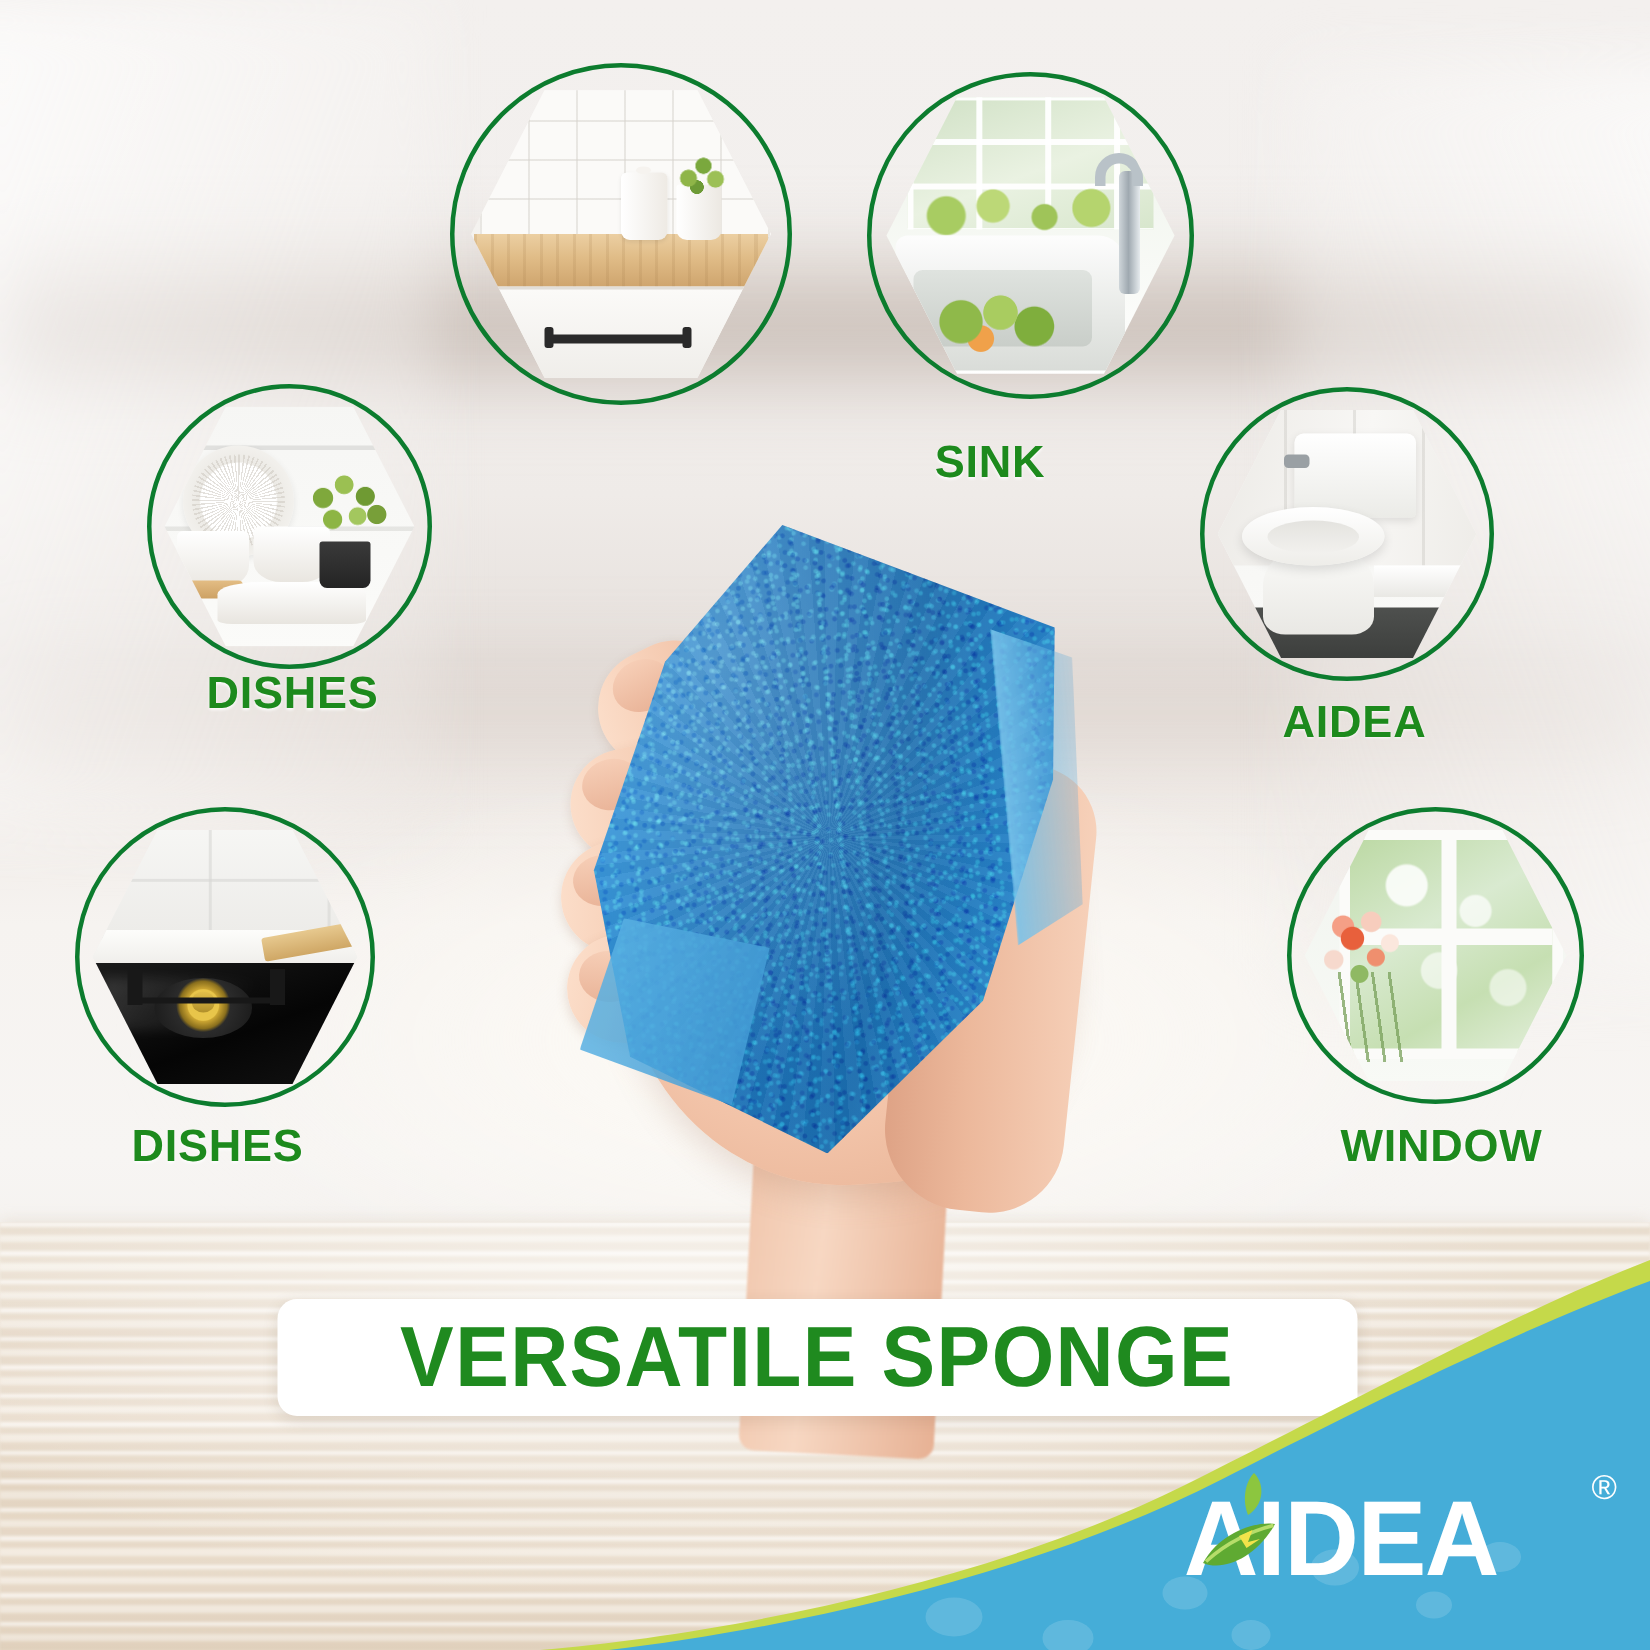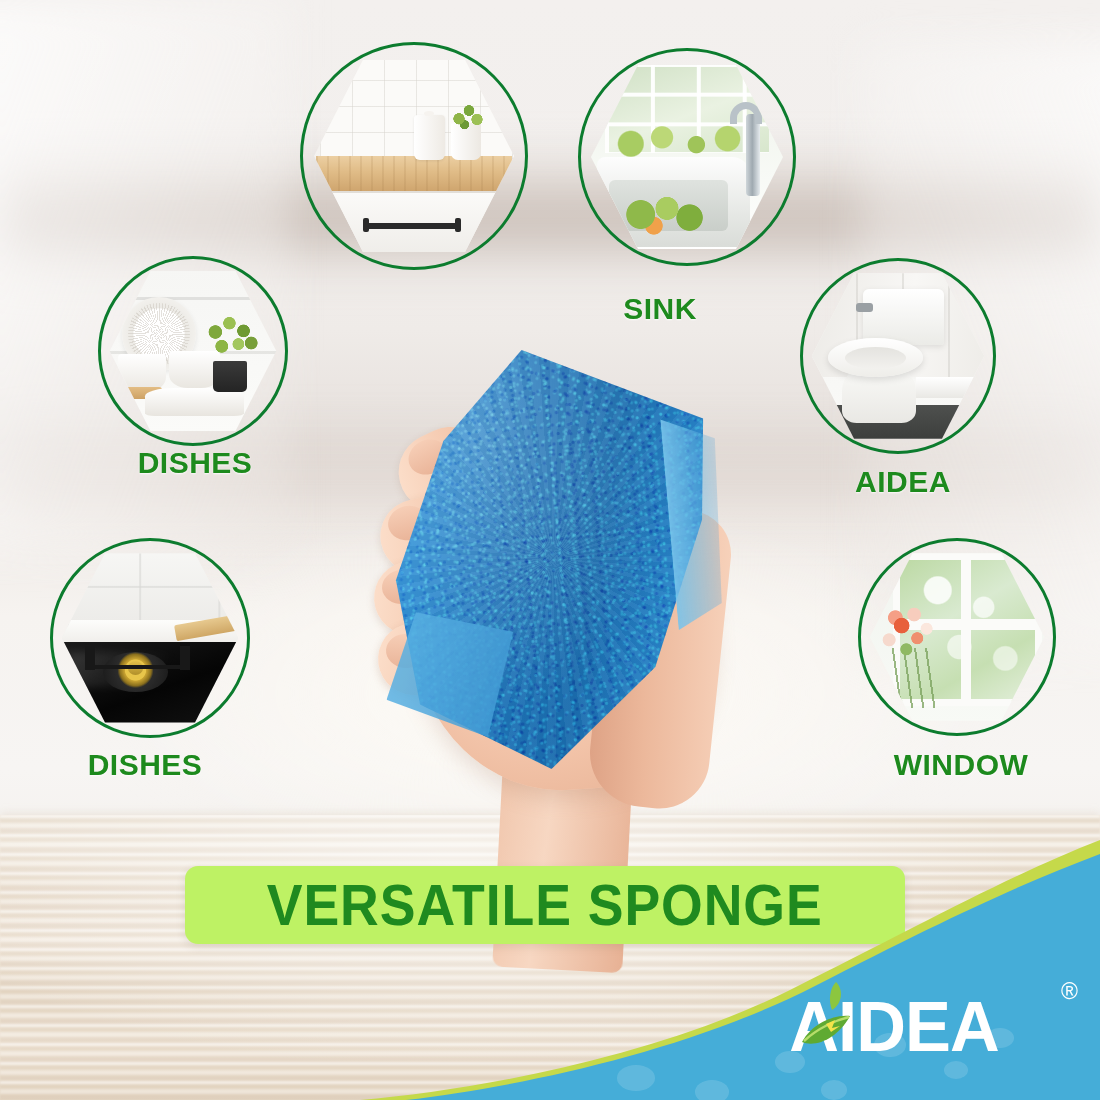--- a/index.html
+++ b/index.html
@@ -278,21 +278,21 @@
     opacity:.55;}
   .sponge .curl{position:absolute;left:-4%;top:60%;width:40%;height:42%;
     background:linear-gradient(110deg,#5fb6e6,#3b94d0);
     clip-path:polygon(28% 0%,100% 16%,74% 74%,0% 48%);opacity:.85;filter:blur(.4px);}
   .sponge .edge{position:absolute;right:-2%;top:16%;width:16%;height:56%;
     background:linear-gradient(90deg,rgba(120,195,235,.9),rgba(60,150,210,.2));
     clip-path:polygon(0% 6%,100% 16%,86% 86%,0% 96%);filter:blur(.6px);}
 
   
   .banner{position:absolute;left:185px;top:866px;width:720px;height:78px;
-    background:#bef264;border-radius:13px;
+    background:#ffffff;border-radius:13px;
     box-shadow:0 3px 10px rgba(90,70,50,.13);
     display:flex;align-items:center;justify-content:center;}
   .banner-text{color:#1f8a1f;font-weight:700;font-size:57px;letter-spacing:1px;
     font-family:"Liberation Sans", sans-serif;transform:scaleX(.94);white-space:nowrap;}
 
   
   .swoosh{position:absolute;right:0;bottom:0;width:740px;height:260px;pointer-events:none;}
 
   
   .logo{position:absolute;right:24px;bottom:32px;width:290px;height:92px;}

